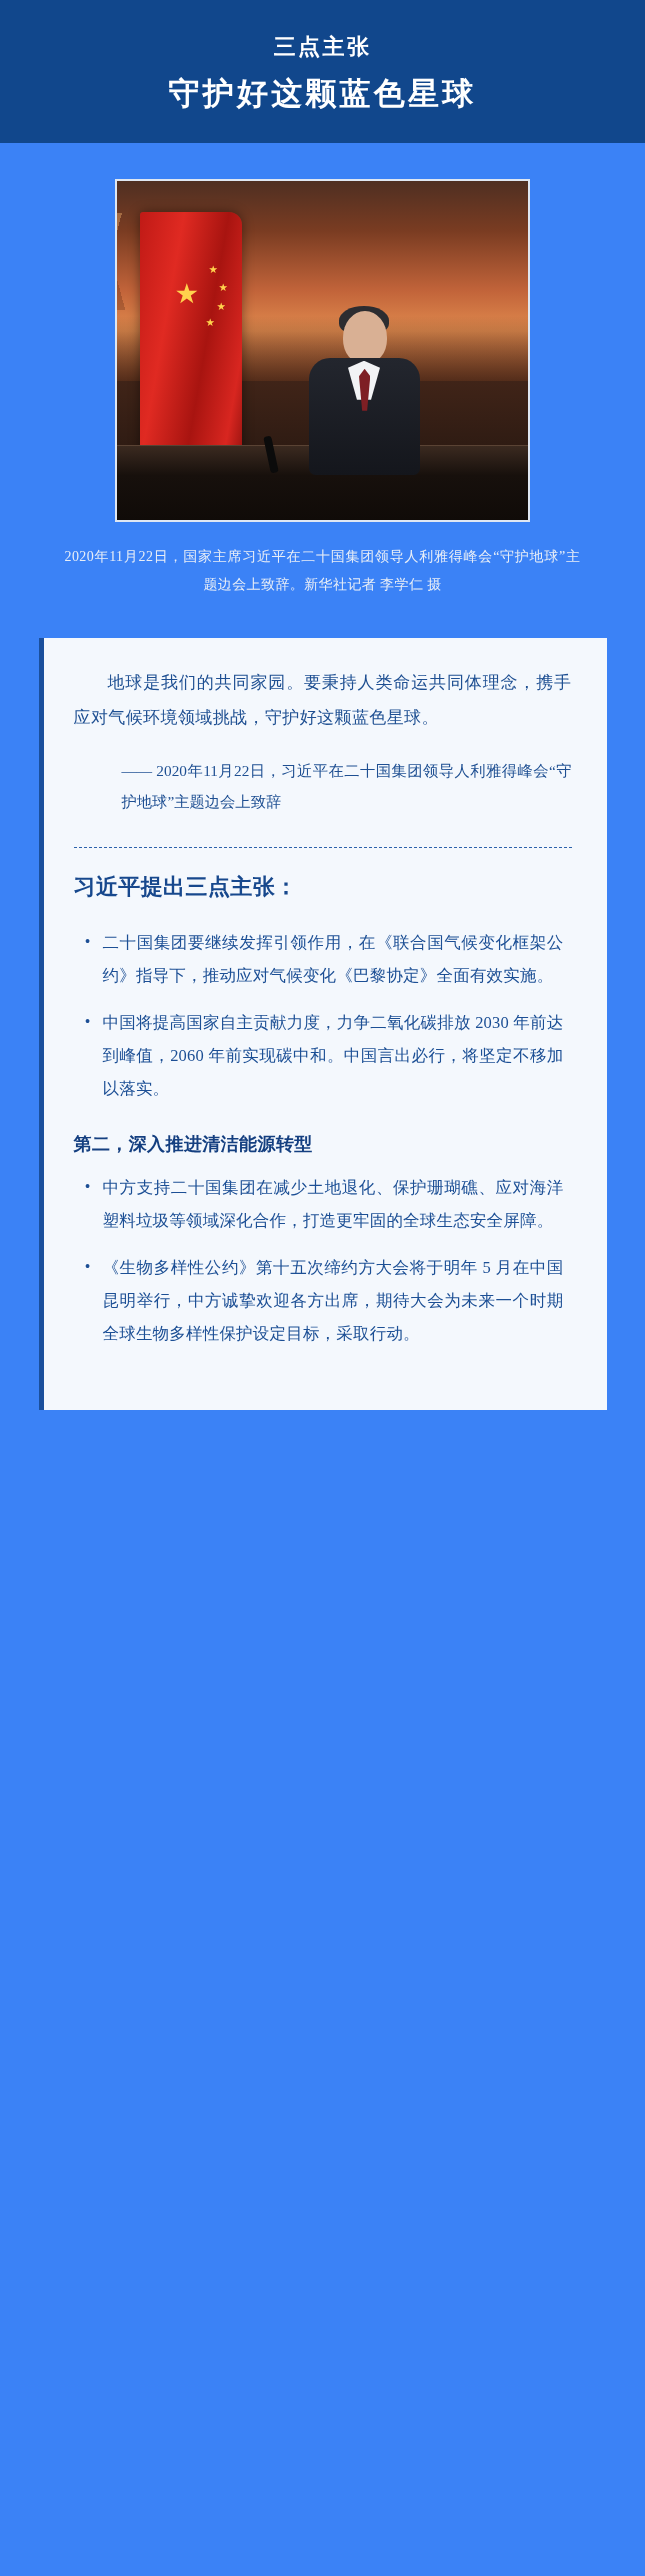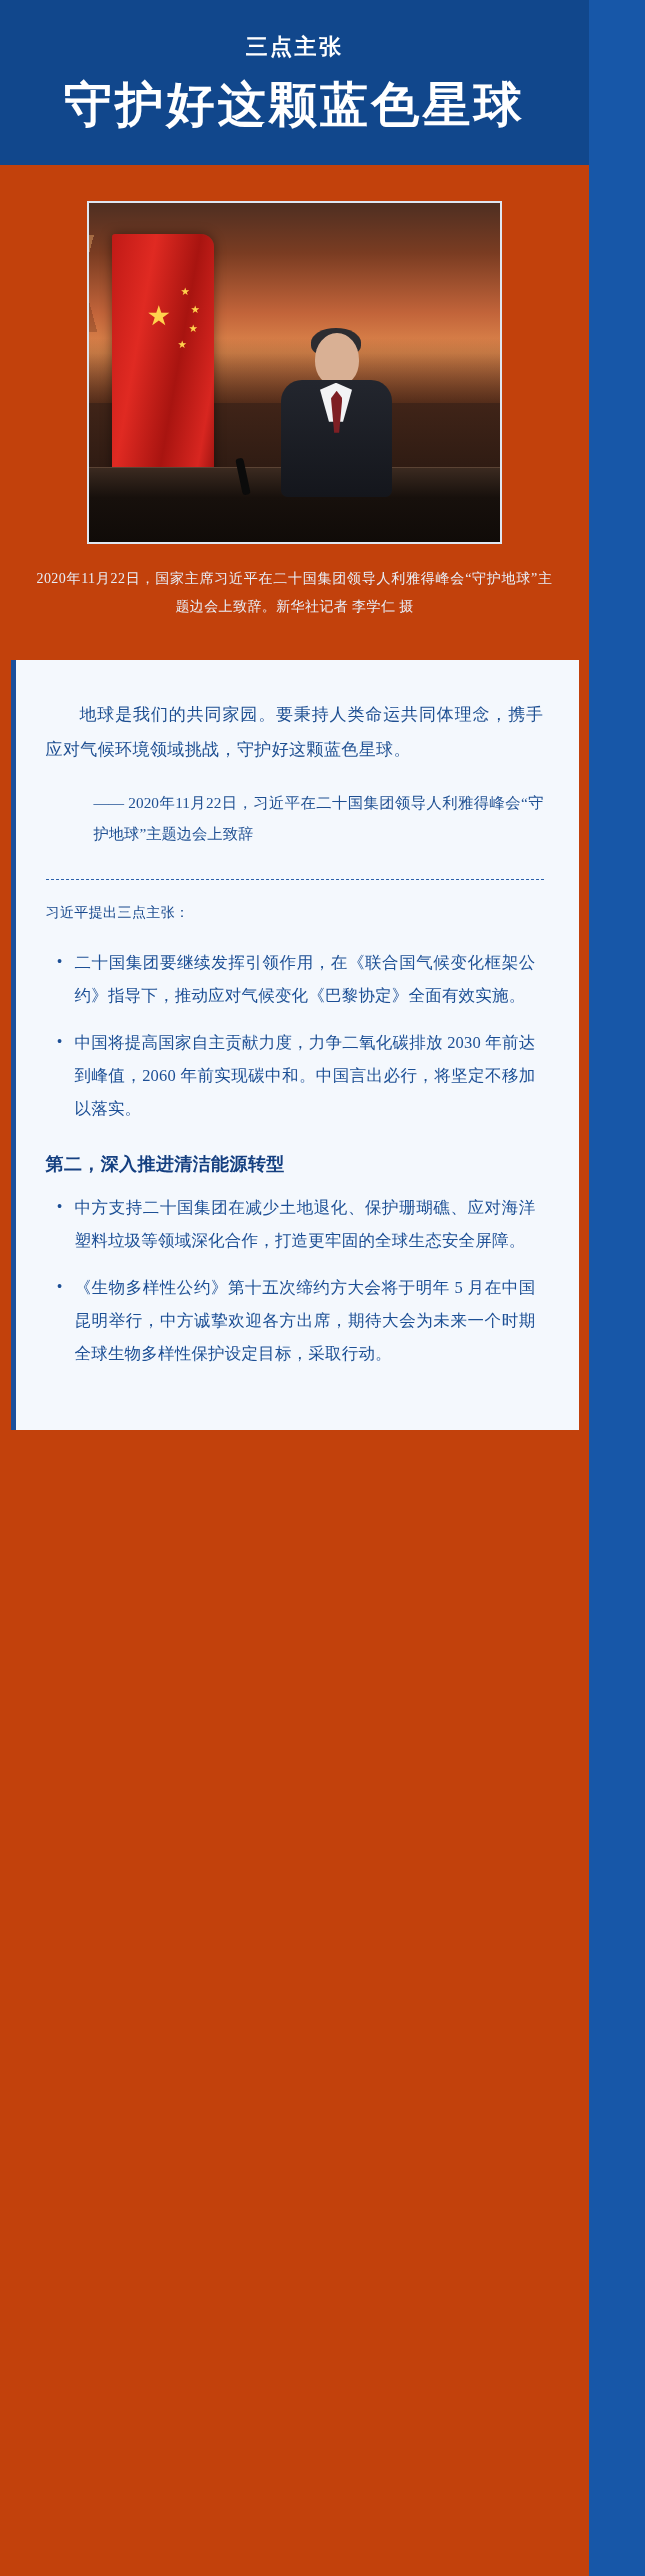--- a/index.html
+++ b/index.html
@@ -6,44 +6,44 @@
     margin: 0;
     padding: 0;
     background: #1757a8;
   }
   body {
     width: 645px;
     font-family: "Liberation Serif", "DejaVu Serif", serif;
     -webkit-font-smoothing: antialiased;
   }
   .page {
-    width: 589px;
+    width: 645px;
     min-height: 2576px;
-    background: #c2410c;
+    background: #3b82f6;
     position: relative;
     overflow: hidden;
   }
 
   
   .header {
     background: #11478c;
     padding: 32px 0 27.4px 0;
     text-align: center;
   }
   .header-sub {
     color: #ffffff;
     font-size: 22px;
     letter-spacing: 2.4px;
     font-weight: bold;
     margin-bottom: 11.3px;
     font-family: "Liberation Sans", "DejaVu Sans", sans-serif;
   }
   .header-title {
     color: #ffffff;
-    font-size: 48px;
+    font-size: 31px;
     font-weight: bold;
     letter-spacing: 3.2px;
     font-family: Liberation Sans, sans-serif;
   }
 
   
   .photo-wrap {
     padding: 36px 0 0 0;
     text-align: center;
   }
@@ -186,21 +186,21 @@
     text-align: justify;
     text-align-last: center;
     letter-spacing: 0.4px;
   }
 
   
   .card {
     width: 568px;
     margin: 39px auto 0 auto;
     background: #f4f8fd;
-    padding: 38px 35px 45px 35px;
+    padding: 28px 35px 45px 35px;
     box-sizing: border-box;
     position: relative;
   }
   .card:before {
     content: "";
     position: absolute;
     left: 0; top: 0; bottom: 0;
     width: 5.6px;
     background: #1a4f9c;
   }
@@ -220,22 +220,22 @@
     text-align: justify;
     padding-left: 48px;
   }
   .divider {
     margin: 29px 0 24px 0;
     border-top: 1.6px dashed #2c62ab;
     height: 0;
   }
   .lead {
     color: #17488d;
-    font-size: 14px;
-    font-weight: normal;
+    font-size: 22px;
+    font-weight: bold;
     letter-spacing: 0.4px;
     margin-bottom: 24px;
     font-family: "Liberation Sans", "DejaVu Sans", sans-serif;
   }
   .sec-title {
     color: #143f80;
     font-size: 18px;
     font-weight: bold;
     letter-spacing: 0.4px;
     margin: 27.4px 0 14.5px 0;

